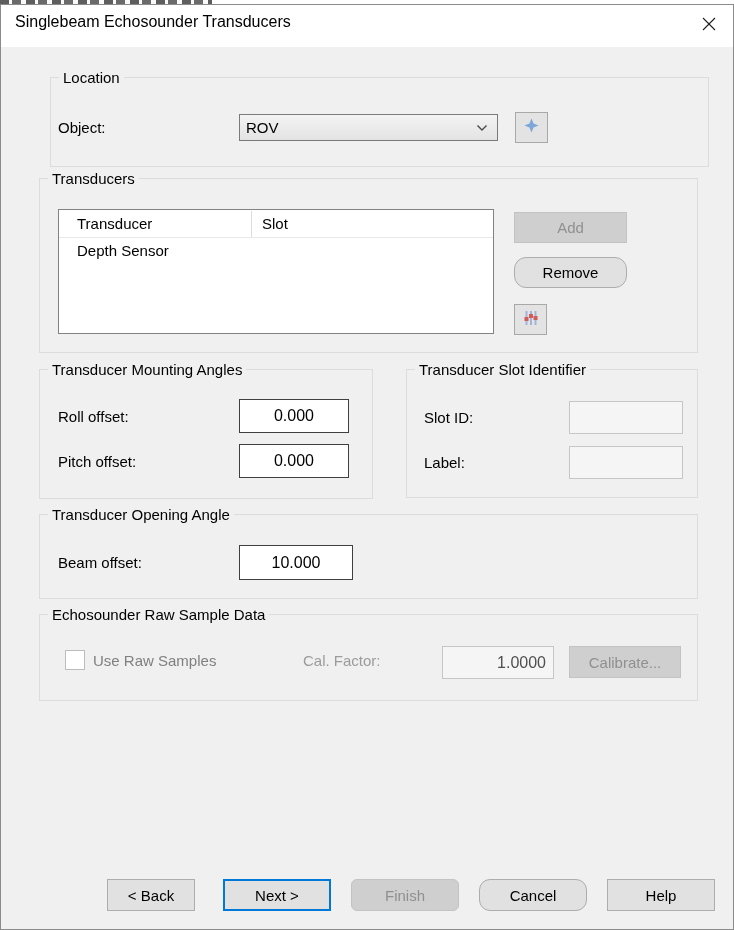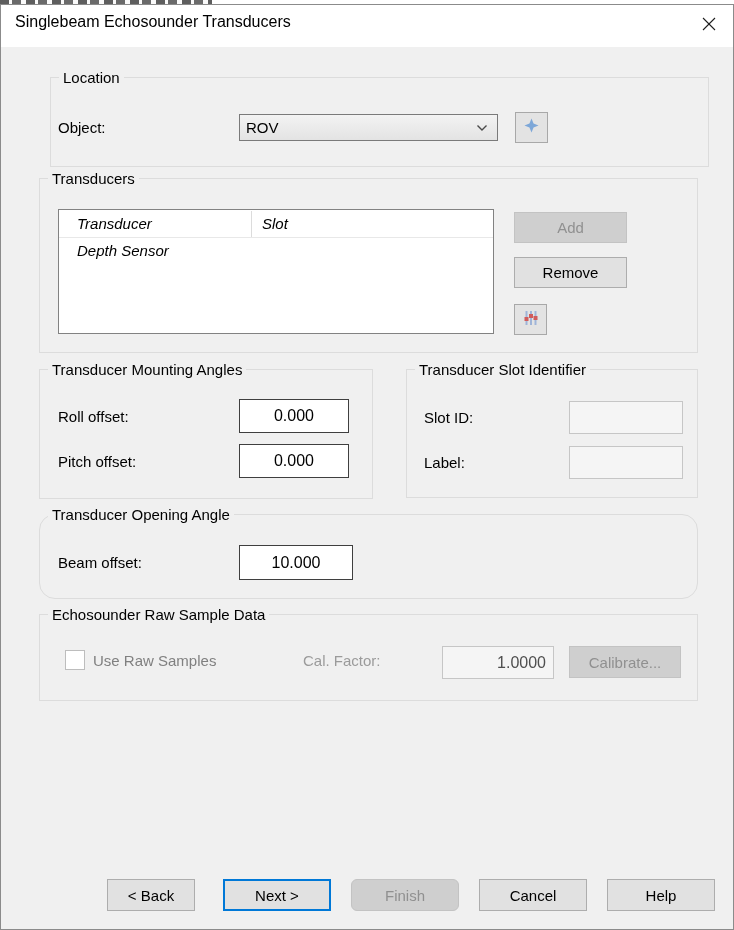--- a/index.html
+++ b/index.html
@@ -32,21 +32,21 @@
   .btn{position:absolute;box-sizing:border-box;background:#e1e1e1;border:1px solid #adadad;
     font-size:15px;color:#000;display:flex;align-items:center;justify-content:center;cursor:default;}
   .btn.default{border:2px solid #0078d7;}
   .btn.disabled{background:#cfcfcf;border-color:#c3c3c3;color:#909090;}
   .icon-btn{position:absolute;box-sizing:border-box;background:#e3e3e3;border:1px solid #a8a8a8;
     display:flex;align-items:center;justify-content:center;cursor:default;}
   .combo{position:absolute;box-sizing:border-box;border:1px solid #7a7a7a;
     background:linear-gradient(#f3f3f3,#e3e3e3);display:flex;align-items:center;}
   .combo .combo-text{font-size:15px;color:#000;padding-left:6px;flex:1;}
   .combo .chev{margin-right:9px;display:flex;align-items:center;}
-  .listbox{position:absolute;box-sizing:border-box;background:#fff;border:1px solid #828282;font-style:italic;}
+  .listbox{position:absolute;box-sizing:border-box;background:#fff;border:1px solid #828282;}
   .col-hdr{position:absolute;top:5px;font-size:15px;color:#000;white-space:nowrap;}
   .hdr-line{position:absolute;left:0;right:0;top:27px;height:1px;background:#e8e8e8;}
   .col-div{position:absolute;left:192px;top:1px;width:1px;height:26px;background:#dcdcdc;}
   .lrow{position:absolute;left:0;right:2px;top:29px;height:22px;font-size:15px;color:#000;
     padding-left:18px;display:flex;align-items:center;box-sizing:border-box;}
   .checkbox{position:absolute;box-sizing:border-box;width:20px;height:20px;background:#fff;border:1px solid #bdbdbd;}
 </style>
 </head>
 <body>
 
@@ -93,21 +93,21 @@
     <div class="col-hdr" style="left:18px;">Transducer</div>
     <div class="col-hdr" style="left:203px;">Slot</div>
     <div class="col-div"></div>
     <div class="hdr-line"></div>
     <div class="lrow">
       <span>Depth Sensor</span>
       <span style="position:absolute;left:203px;"></span>
     </div>
   </div>
   <div class="btn disabled" style="left:513px;top:207px;width:113px;height:31px;">Add</div>
-  <div class="btn" style="left:513px;top:252px;width:113px;height:31px;">Remove</div>
+  <div class="btn" style="left:513px;top:252px;width:113px;height:31px;border-radius:12px;">Remove</div>
   <div class="icon-btn" style="left:513px;top:299px;width:33px;height:31px;">
     <span>
       <svg width="18" height="18" viewBox="0 0 18 18">
         <line x1="4.5" y1="2" x2="4.5" y2="16" stroke="#9fb4d8" stroke-width="2"></line>
         <line x1="9" y1="2" x2="9" y2="16" stroke="#9fb4d8" stroke-width="2"></line>
         <line x1="13.5" y1="2" x2="13.5" y2="16" stroke="#9fb4d8" stroke-width="2"></line>
         <rect x="2.5" y="8" width="4" height="4" fill="#d05c5c"></rect>
         <rect x="7" y="5" width="4" height="4" fill="#d05c5c"></rect>
         <rect x="11.5" y="7" width="4" height="4" fill="#d05c5c"></rect>
       </svg>
@@ -123,34 +123,34 @@
   <input class="num-input" style="left: 238px; top: 439px; width: 110px; height: 34px;" value="0.000">
 
   <div class="group" style="left:405px;top:364px;width:292px;height:129px;">
     <div class="legend">Transducer Slot Identifier</div>
   </div>
   <div class="label" style="left:423px;top:396px;height:33px;">Slot ID:</div>
   <input class="dis-input" style="left: 568px; top: 396px; width: 114px; height: 33px;" readonly="" value="">
   <div class="label" style="left:423px;top:441px;height:33px;">Label:</div>
   <input class="dis-input" style="left: 568px; top: 441px; width: 114px; height: 33px;" readonly="" value="">
 
-  <div class="group" style="left:38px;top:509px;width:659px;height:85px;border-radius:16px;">
+  <div class="group" style="left:38px;top:509px;width:659px;height:85px;">
     <div class="legend">Transducer Opening Angle</div>
   </div>
   <div class="label" style="left:57px;top:540px;height:35px;">Beam offset:</div>
   <input class="num-input" style="left: 238px; top: 540px; width: 114px; height: 35px;" value="10.000">
 
   <div class="group" style="left:38px;top:609px;width:659px;height:87px;">
     <div class="legend">Echosounder Raw Sample Data</div>
   </div>
   <div class="checkbox" style="left:64px;top:645px;"></div>
   <div class="label dim" style="left:92px;top:645px;height:20px;">Use Raw Samples</div>
   <div class="label dimmer" style="left:302px;top:645px;height:20px;">Cal. Factor:</div>
   <input class="dis-input" style="left: 441px; top: 641px; width: 112px; height: 33px; font-size: 16px;" readonly="" value="1.0000">
   <div class="btn disabled" style="left:568px;top:641px;width:112px;height:32px;">Calibrate...</div>
 
   <div class="btn" style="left:106px;top:874px;width:88px;height:32px;">&lt; Back</div>
   <div class="btn default" style="left:222px;top:874px;width:108px;height:32px;">Next &gt;</div>
   <div class="btn disabled" style="left:350px;top:874px;width:108px;height:32px;border-radius:6px;">Finish</div>
-  <div class="btn" style="left:478px;top:874px;width:108px;height:32px;">Cancel</div>
+  <div class="btn" style="left:478px;top:874px;width:108px;height:32px;border-radius:11px;">Cancel</div>
   <div class="btn" style="left:606px;top:874px;width:108px;height:32px;">Help</div>
 
 </div>
 
 </body></html>

